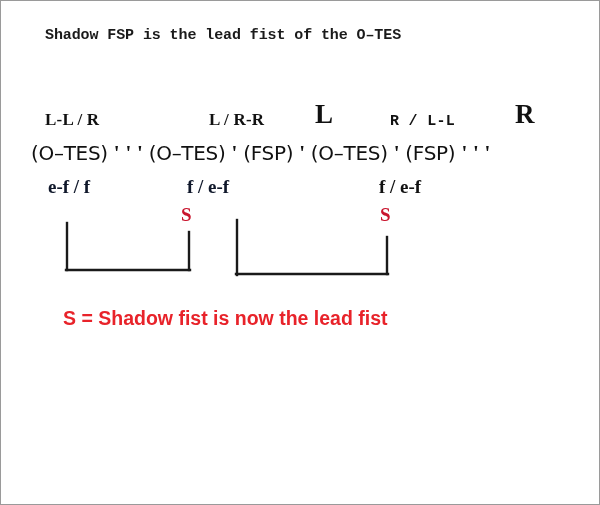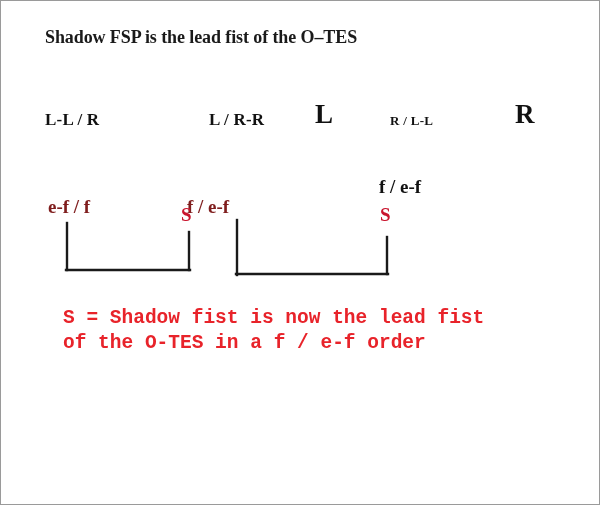--- a/index.html
+++ b/index.html
@@ -16,23 +16,23 @@
     box-sizing: border-box;
     overflow: hidden;
     font-family: "Liberation Serif", "DejaVu Serif", serif;
   }
 
   
   #title {
     position: absolute;
     left: 44px;
     top: 26px;
-    font-family: Liberation Serif, serif;
+    font-family: Liberation Mono, monospace;
     font-weight: bold;
-    font-size: 18px;
+    font-size: 15px;
     letter-spacing: -0.1px;
     color: #1a1a1a;
     white-space: nowrap;
   }
 
   
   #notation {
     position: absolute;
     left: 0;
     top: 108px;
@@ -43,21 +43,21 @@
   
   .hand {
     position: absolute;
     font-family: "Liberation Serif", "DejaVu Serif", serif;
     font-weight: bold;
     color: #111111;
     white-space: nowrap;
     line-height: 1;
   }
   .hand.small  { font-size: 17px; letter-spacing: 0.2px; }
-  .hand.smaller{ font-size: 13px; letter-spacing: 0.3px; }
+  .hand.smaller{ font-size: 15px; letter-spacing: 0.3px; font-family: Liberation Mono, monospace; }
   .hand.big    { font-size: 27px; }
 
   
   #sequence {
     position: absolute;
     left: 30px;
     top: 32px;
     font-family: "DejaVu Sans", "Liberation Sans", sans-serif;
     font-size: 20px;
     font-weight: 500;
@@ -73,21 +73,21 @@
 
   
   .contact {
     position: absolute;
     font-family: "Liberation Serif", "DejaVu Serif", serif;
     font-weight: bold;
     font-size: 19px;
     white-space: nowrap;
     line-height: 1;
   }
-  .contact.blue  { color: #7f1d1d; margin-top: 20px; }
+  .contact.blue  { color: #0f172a; }
   .contact.black { color: #111111; }
 
   
   .smark {
     position: absolute;
     font-family: "Liberation Serif", "DejaVu Serif", serif;
     font-weight: bold;
     font-size: 19px;
     color: #c9152e;
     line-height: 1;
@@ -99,24 +99,25 @@
     left: 0;
     top: 0;
     width: 600px;
     height: 505px;
     pointer-events: none;
   }
 
   
   .note {
     position: absolute;
-    font-family: Liberation Mono, monospace;
+    font-family: Liberation Sans, sans-serif;
     font-weight: bold;
     white-space: nowrap;
     line-height: 1.28;
+    text-align: center;
   }
   #legend-red {
     left: 62px;
     top: 305px;
     font-size: 19.5px;
     color: #e8232a;
   }
   #note-blue {
     left: 62px;
     top: 380px;
@@ -133,20 +134,36 @@
   <div id="title">Shadow FSP is the lead fist of the O–TES</div>
 
   <div id="notation">
 
     <span class="hand small" style="left:44px;  top:2px;">L-L / R</span>
     <span class="hand small" style="left:208px; top:2px;">L / R-R</span>
     <span class="hand big" style="left:314px; top:-8px;">L</span>
     <span class="hand smaller" style="left:389px; top:5px;">R / L-L</span>
     <span class="hand big" style="left:514px; top:-8px;">R</span>
 
+    <div id="sequence">
+      <span>(O–TES)</span>
+      <span class="tick">'</span>
+      <span class="tick">'</span>
+      <span class="tick">'</span>
+      <span>(O–TES)</span>
+      <span class="tick">'</span>
+      <span>(FSP)</span>
+      <span class="tick">'</span>
+      <span>(O–TES)</span>
+      <span class="tick">'</span>
+      <span>(FSP)</span>
+      <span class="tick">'</span>
+      <span class="tick">'</span>
+      <span class="tick">'</span>
+    </div>
 
     <span class="contact blue" style="left:47px;  top:68px;">e-f / f</span>
     <span class="contact blue" style="left:186px; top:68px;">f / e-f</span>
     <span class="contact black" style="left:378px; top:68px;">f / e-f</span>
   </div>
 
   <span class="smark" style="left:180px; top:204px;">S</span>
   <span class="smark" style="left:379px; top:204px;">S</span>
 
   <svg id="brackets" viewBox="0 0 600 505">
@@ -159,17 +176,16 @@
 
     <g stroke="#1a1a1a" stroke-width="2.4" fill="none" stroke-linecap="square">
       <line x1="236" y1="219" x2="236" y2="274"></line>
       <line x1="235" y1="273" x2="387" y2="273"></line>
       <line x1="386" y1="273" x2="386" y2="236"></line>
     </g>
   </svg>
 
   <div class="note" id="legend-red">
     <div>S = Shadow fist is now the lead fist</div>
-    <div>of the O-TES in a  f / e-f order</div>
   </div>
 
 
 </div>
 
 </body></html>

